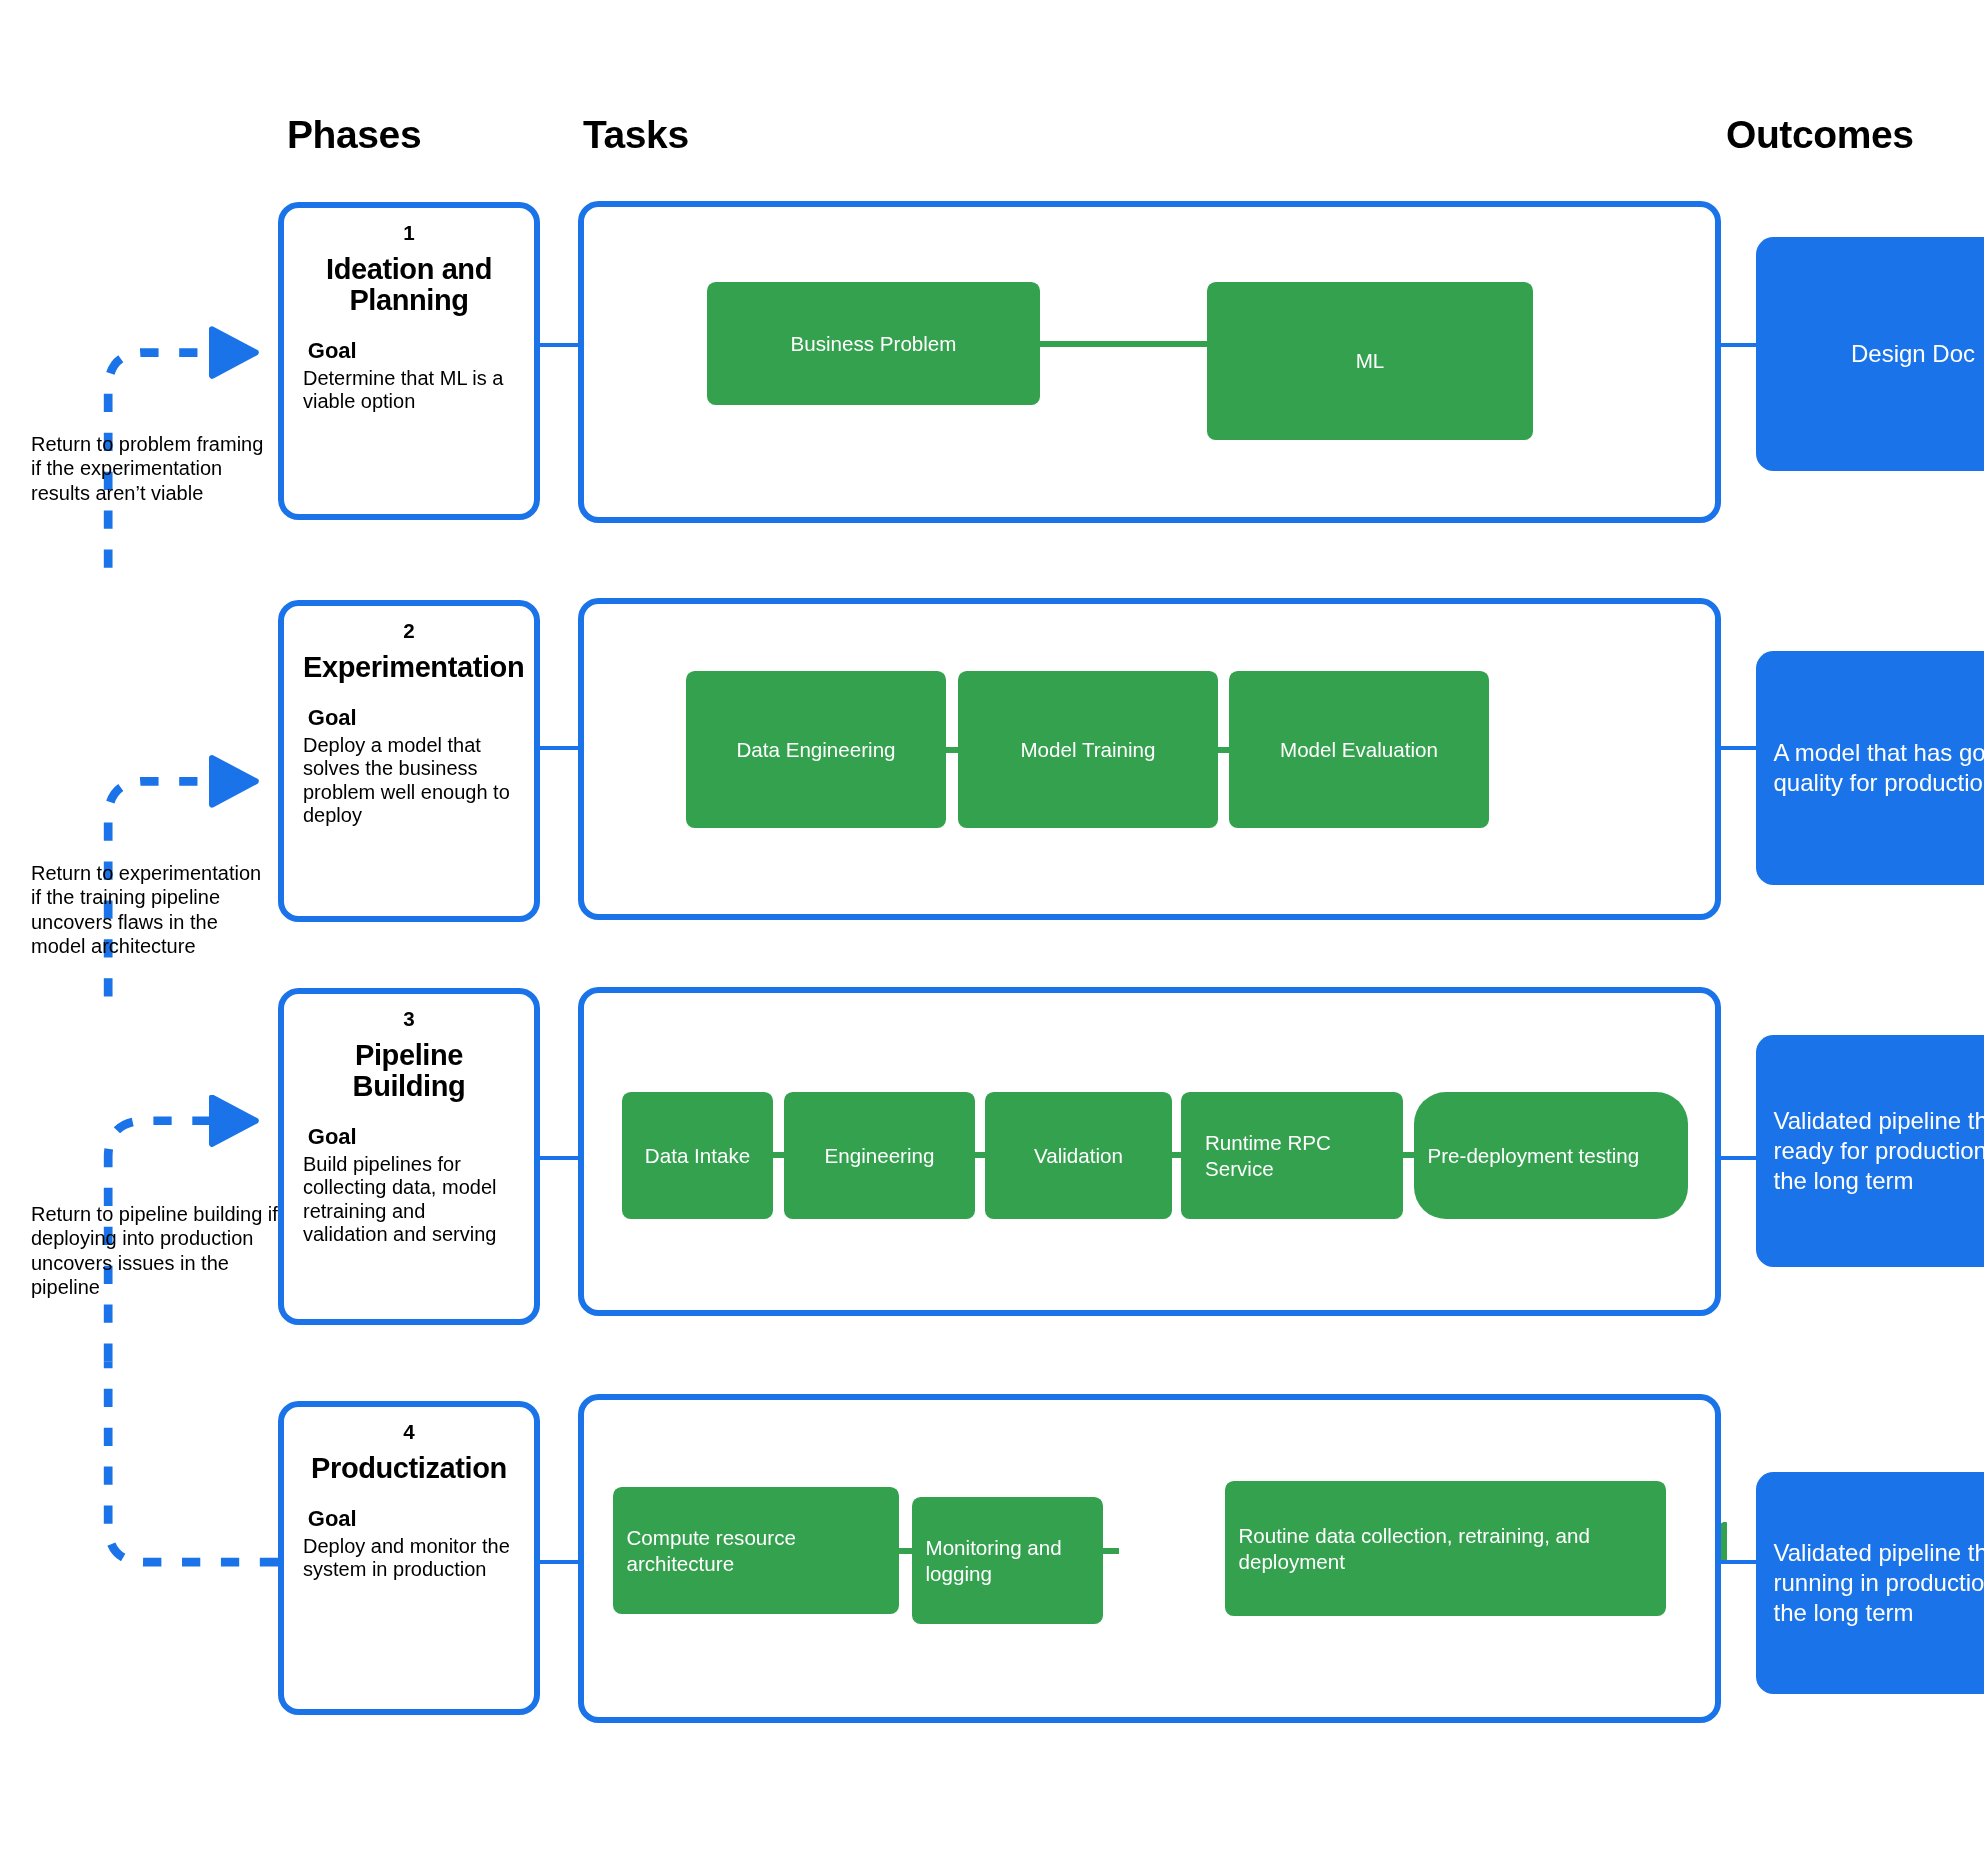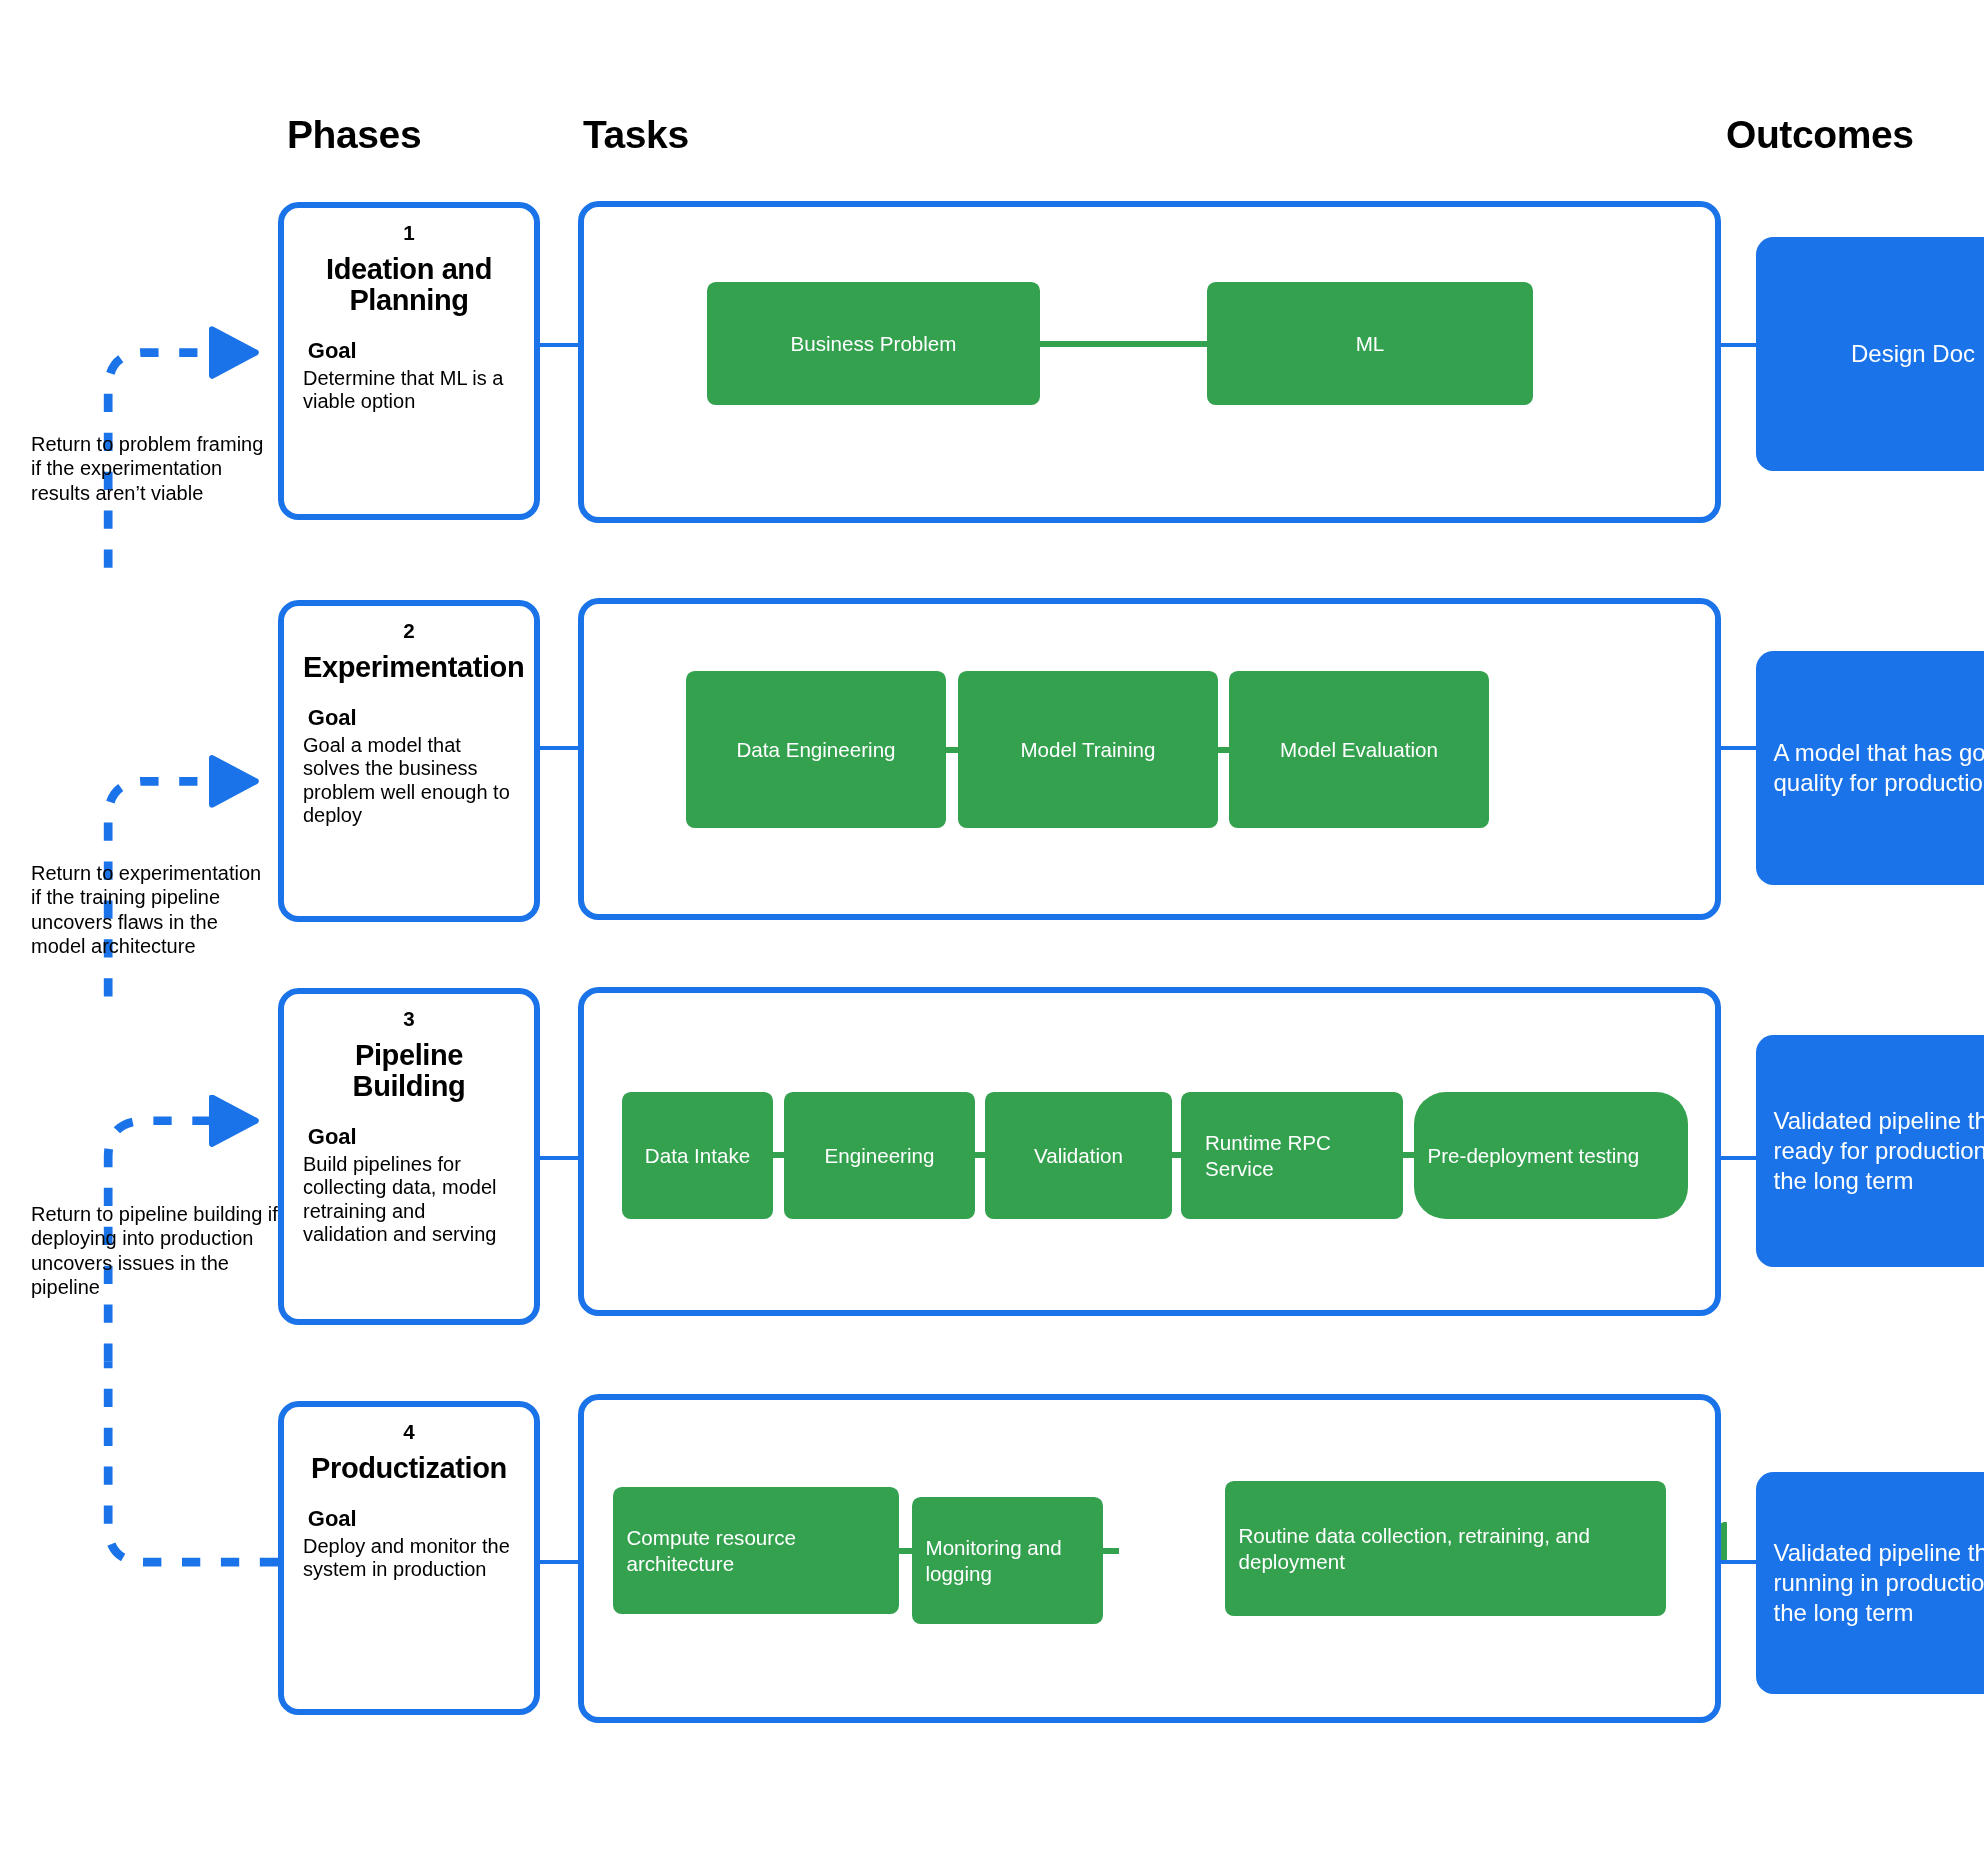--- a/index.html
+++ b/index.html
@@ -197,35 +197,35 @@
 
   <div class="blue-link" style="left:540px;top:343px;width:41px;"></div>
 
   <div class="tasks-card" style="top:201px;height:322px;">
   </div>
 
   <div class="chip center" style="left:707px;top:282px;width:333px;height:123px;">
     <span class="chip-txt">Business Problem</span>
   </div>
   <div class="chip-link" style="left:1036px;top:341px;width:175px;"></div>
-  <div class="chip center" style="left:1207px;top:282px;width:326px;height:123px;">
+  <div class="chip center" style="left:1207px;top:282px;width:326px;height:158px;">
     <span class="chip-txt">ML</span>
   </div>
 
   <div class="blue-link" style="left:1719px;top:343px;width:40px;"></div>
 
   <div class="outcome center" style="left:1756px;top:237px;width:314px;height:234px;">
     <span>Design Doc</span>
   </div>
 
   <div class="phase-card" style="left:278px;top:600px;height:322px;">
     <div class="phase-num">2</div>
     <div class="phase-title">Experimentation</div>
     <div class="goal-label">Goal</div>
-    <div class="goal-text">Goal a model that solves the business problem well enough to deploy</div>
+    <div class="goal-text">Deploy a model that solves the business problem well enough to deploy</div>
   </div>
 
   <div class="blue-link" style="left:540px;top:746px;width:41px;"></div>
 
   <div class="tasks-card" style="top:598px;height:322px;">
   </div>
 
   <div class="chip center" style="left:686px;top:671px;width:260px;height:157px;">
     <span class="chip-txt">Data Engineering</span>
   </div>

